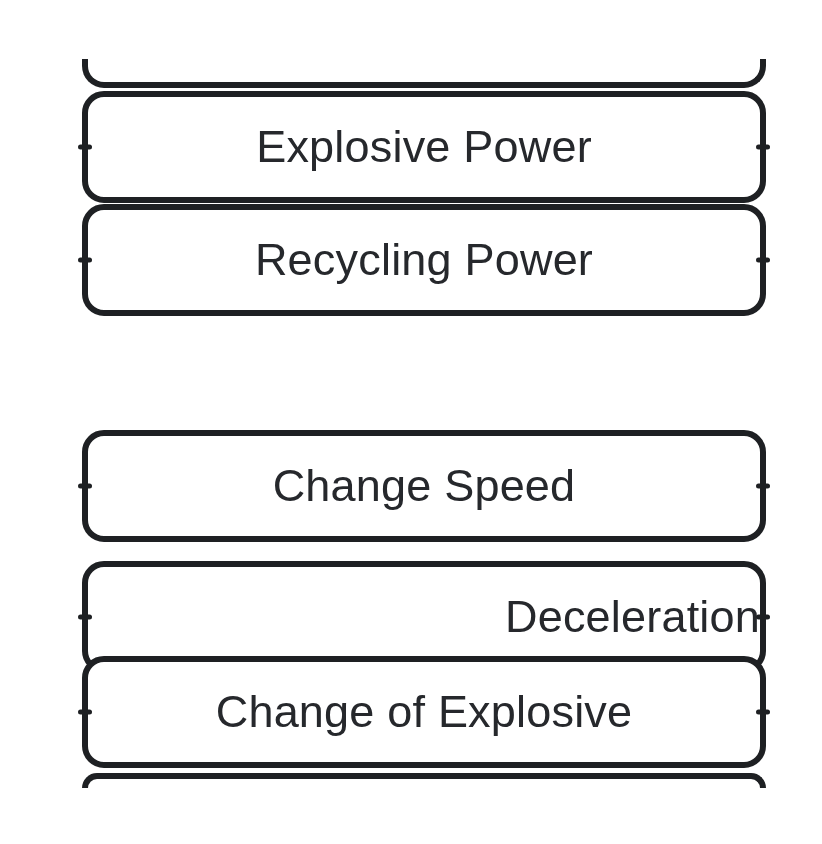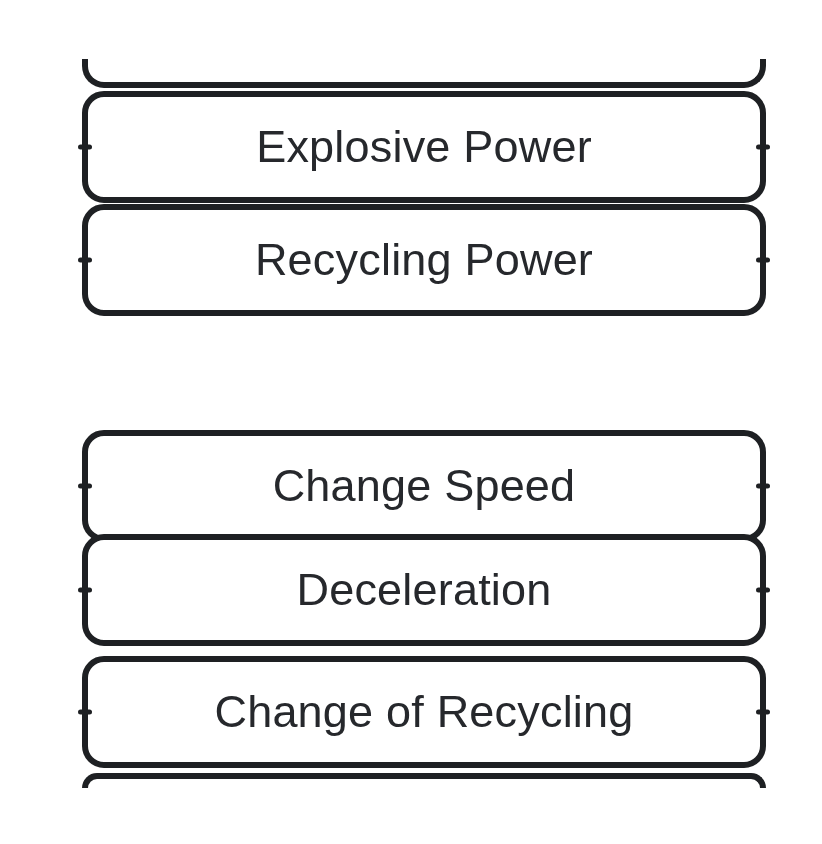--- a/index.html
+++ b/index.html
@@ -90,25 +90,25 @@
       <div class="node" style="top: 204px;">
     <span class="stub stub-left"></span>
     <span class="node-label">Recycling Power</span>
     <span class="stub stub-right"></span>
   </div>
       <div class="node" style="top: 430px;">
     <span class="stub stub-left"></span>
     <span class="node-label">Change Speed</span>
     <span class="stub stub-right"></span>
   </div>
-      <div class="node" style="top: 534px;">
+      <div class="node" style="top: 561px; justify-content: flex-end;">
     <span class="stub stub-left"></span>
     <span class="node-label">Deceleration</span>
     <span class="stub stub-right"></span>
   </div>
       <div class="node" style="top: 656px;">
     <span class="stub stub-left"></span>
-    <span class="node-label">Change of Recycling</span>
+    <span class="node-label">Change of Explosive</span>
     <span class="stub stub-right"></span>
   </div>
       <div class="clipped-node clipped-node-bottom"></div>
   </div>
 </div>
 
 </body></html>

